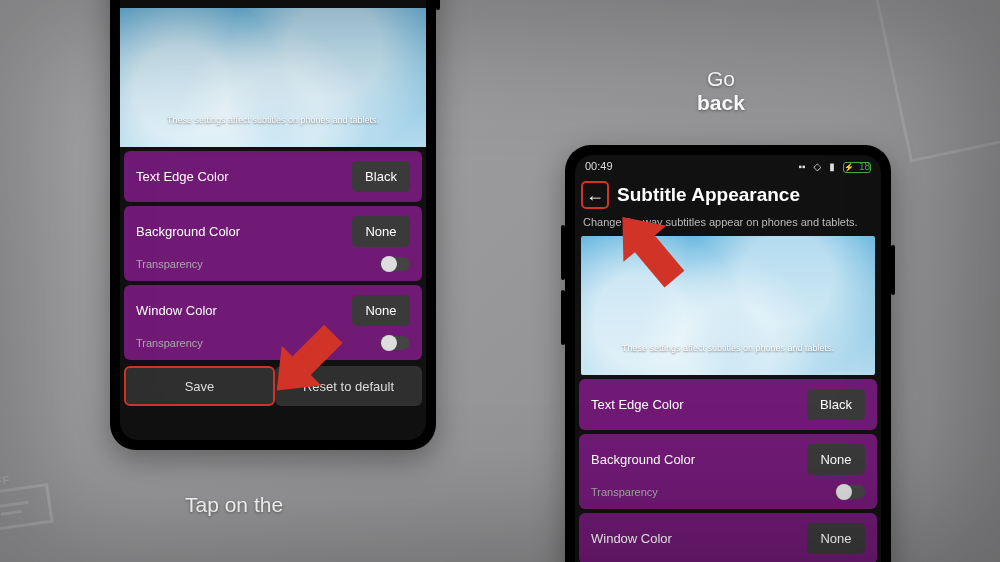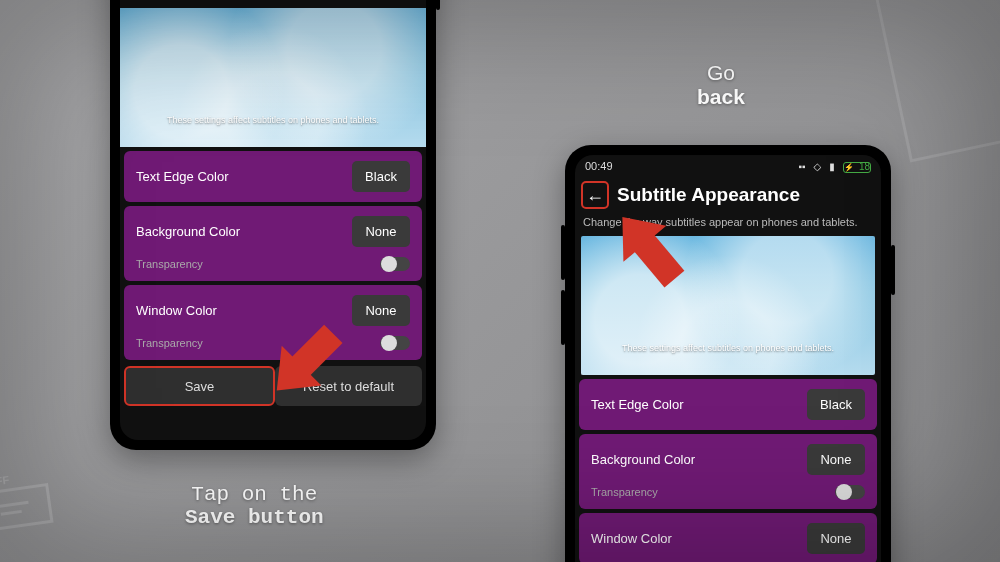--- a/index.html
+++ b/index.html
@@ -114,22 +114,22 @@
   .title { font-size:19px; font-weight:600; color:#fff; }
   .subtitle { font-size:11px; color:#bbb; padding:0 8px 6px; line-height:1.35; }
 
   
   .caption {
     position:absolute; text-align:center; color:#fff;
     font-size:21px; font-weight:400;
     text-shadow:0 1px 3px rgba(0,0,0,0.4);
   }
   .caption b { font-weight:700; }
-  .cap-left { left:185px; top:483px;font-family:Liberation Mono, monospace; }
-  .cap-right { left:697px; top:61px; }
+  .cap-left { left:185px; top:493px; }
+  .cap-right { left:697px; top:67px; }
 
   
   .arrow {
     position:absolute; pointer-events:none;
   }
 </style>
 </head>
 <body>
 
 <div class="bg-off">
@@ -247,20 +247,19 @@
 
 <svg class="arrow" style="left:595px; top:200px;" width="110" height="100" viewBox="0 0 110 100">
   <g transform="rotate(-40 55 50)">
     <rect x="42" y="38" width="26" height="50" fill="#d13427"></rect>
     <polygon points="27,42 83,42 55,7" fill="#d13427"></polygon>
   </g>
 </svg>
 
 <div class="caption cap-left">
   <span>Tap on the</span><br>
-  <b>Save button</b>
 </div>
 <div class="caption cap-right">
   <span>Go</span><br>
   <b>back</b>
 </div>
 
 <div class="vignette"></div>
 
 </body></html>

